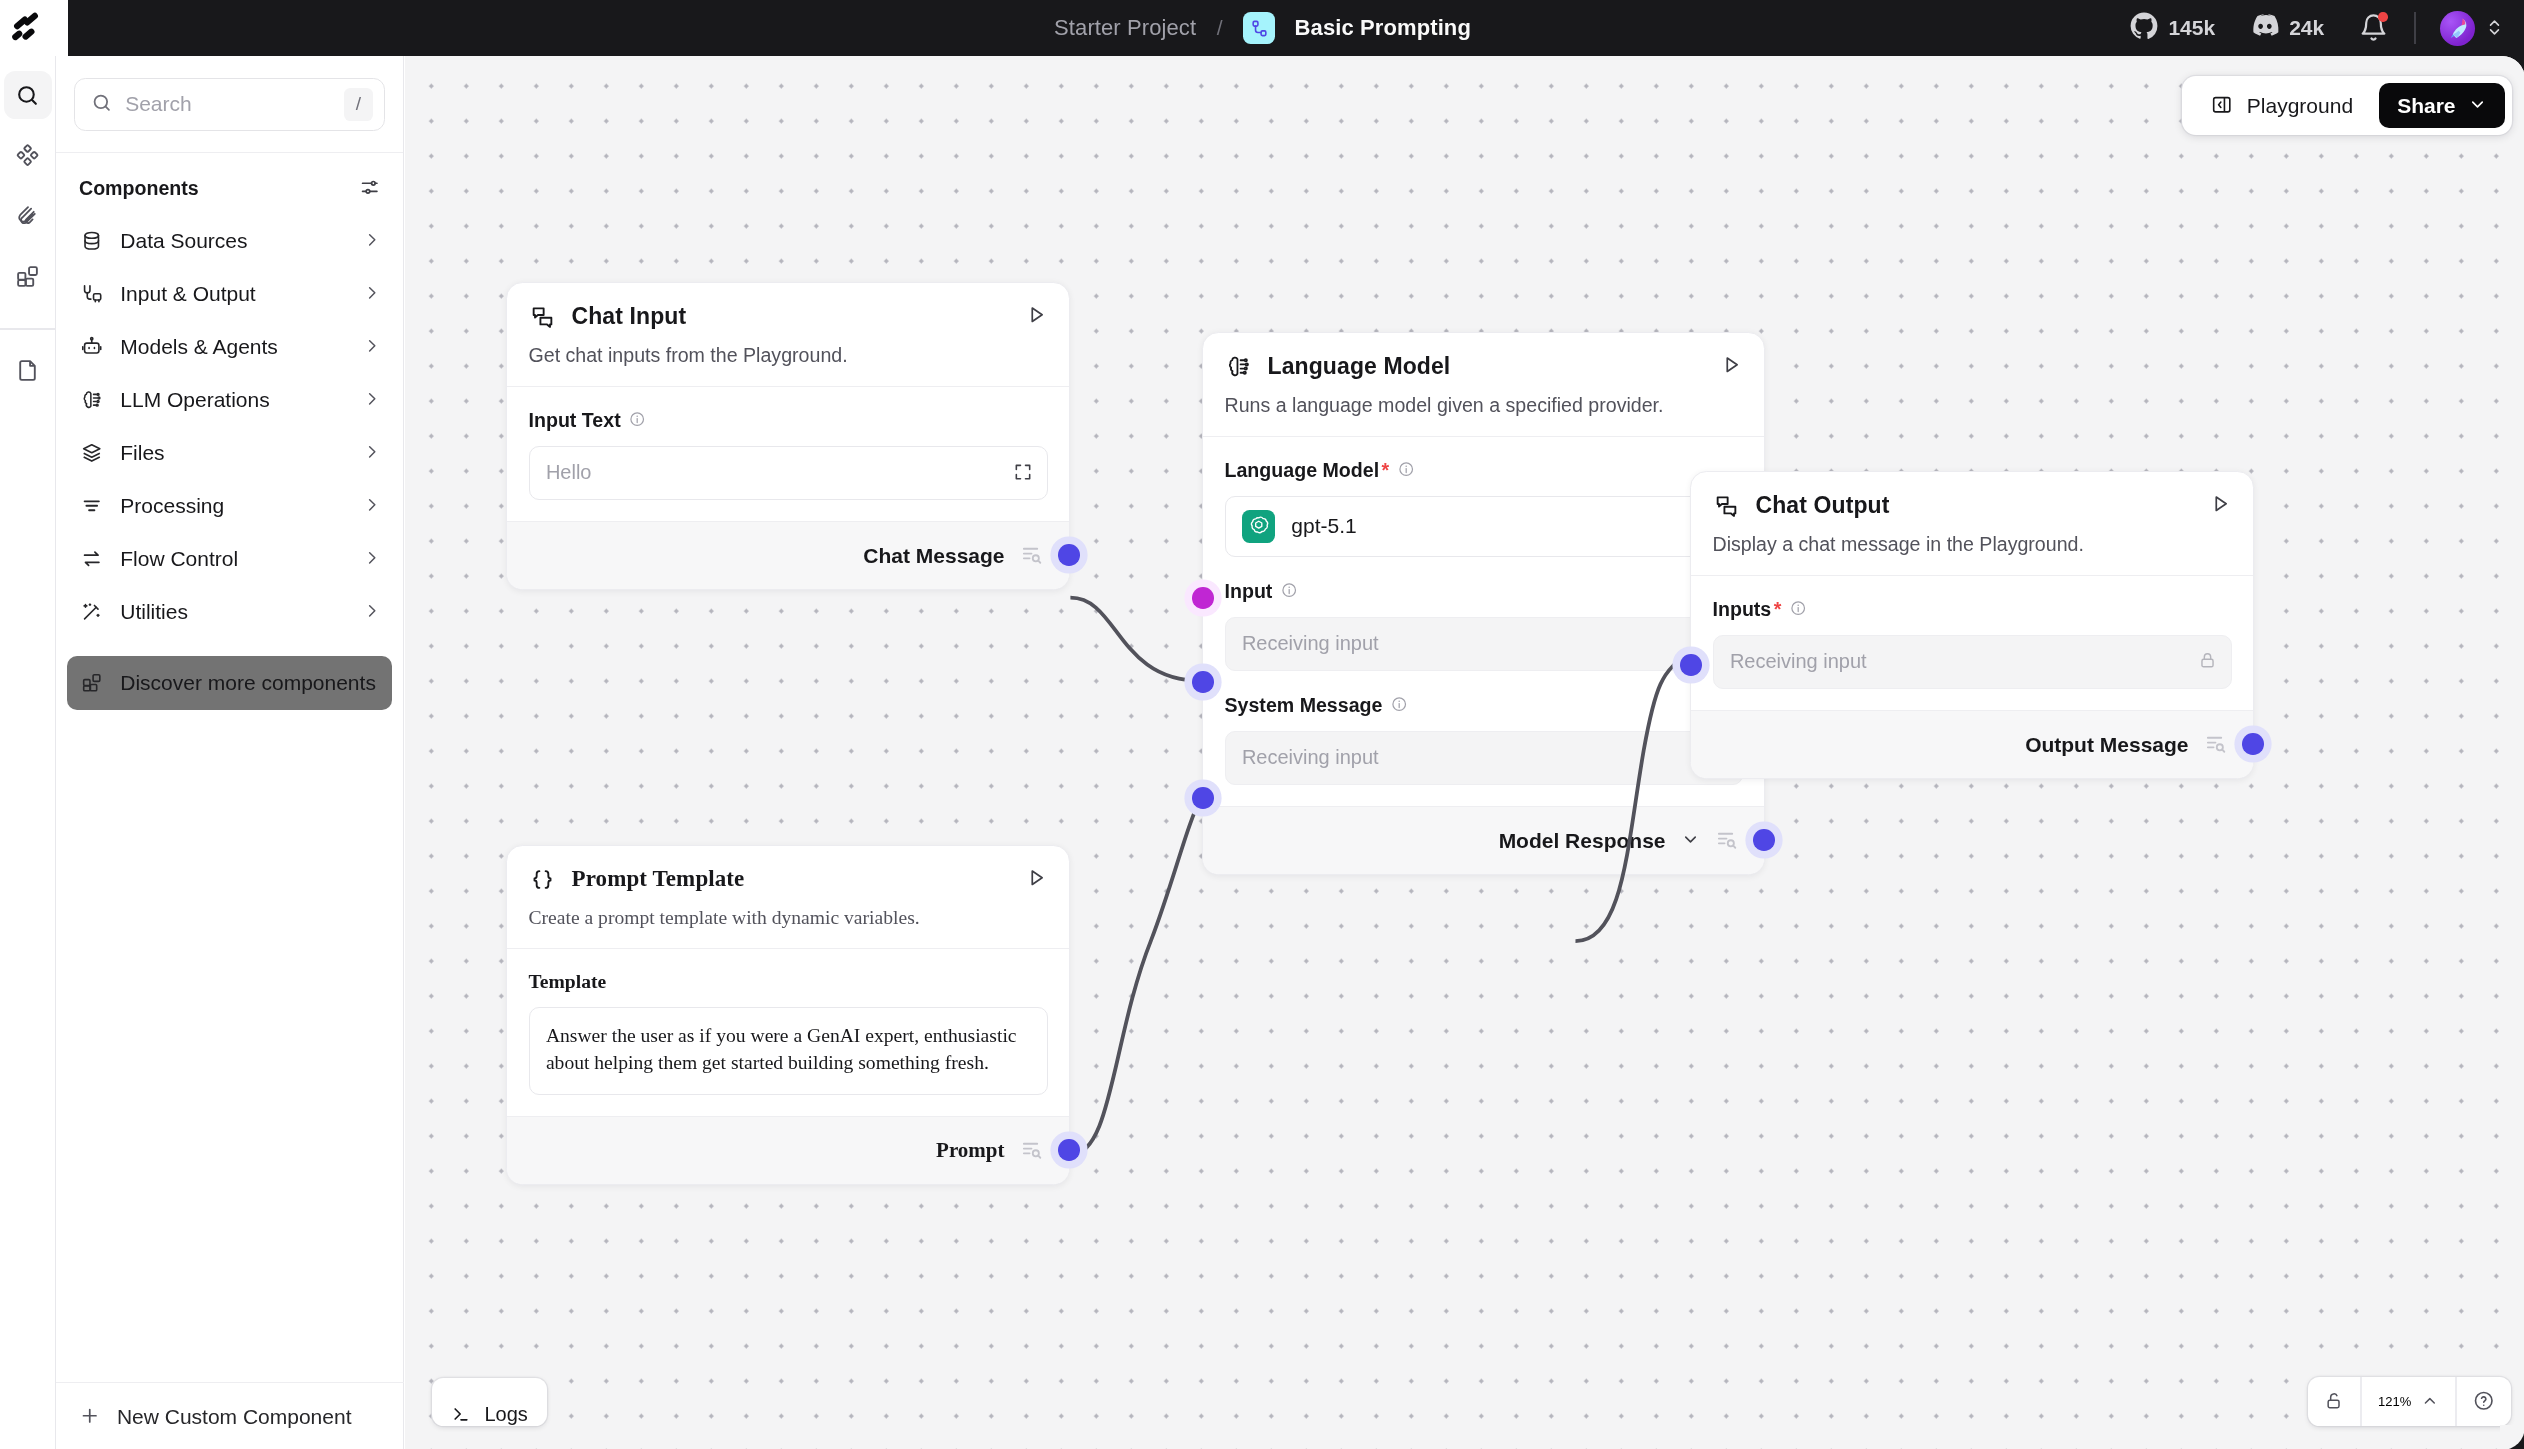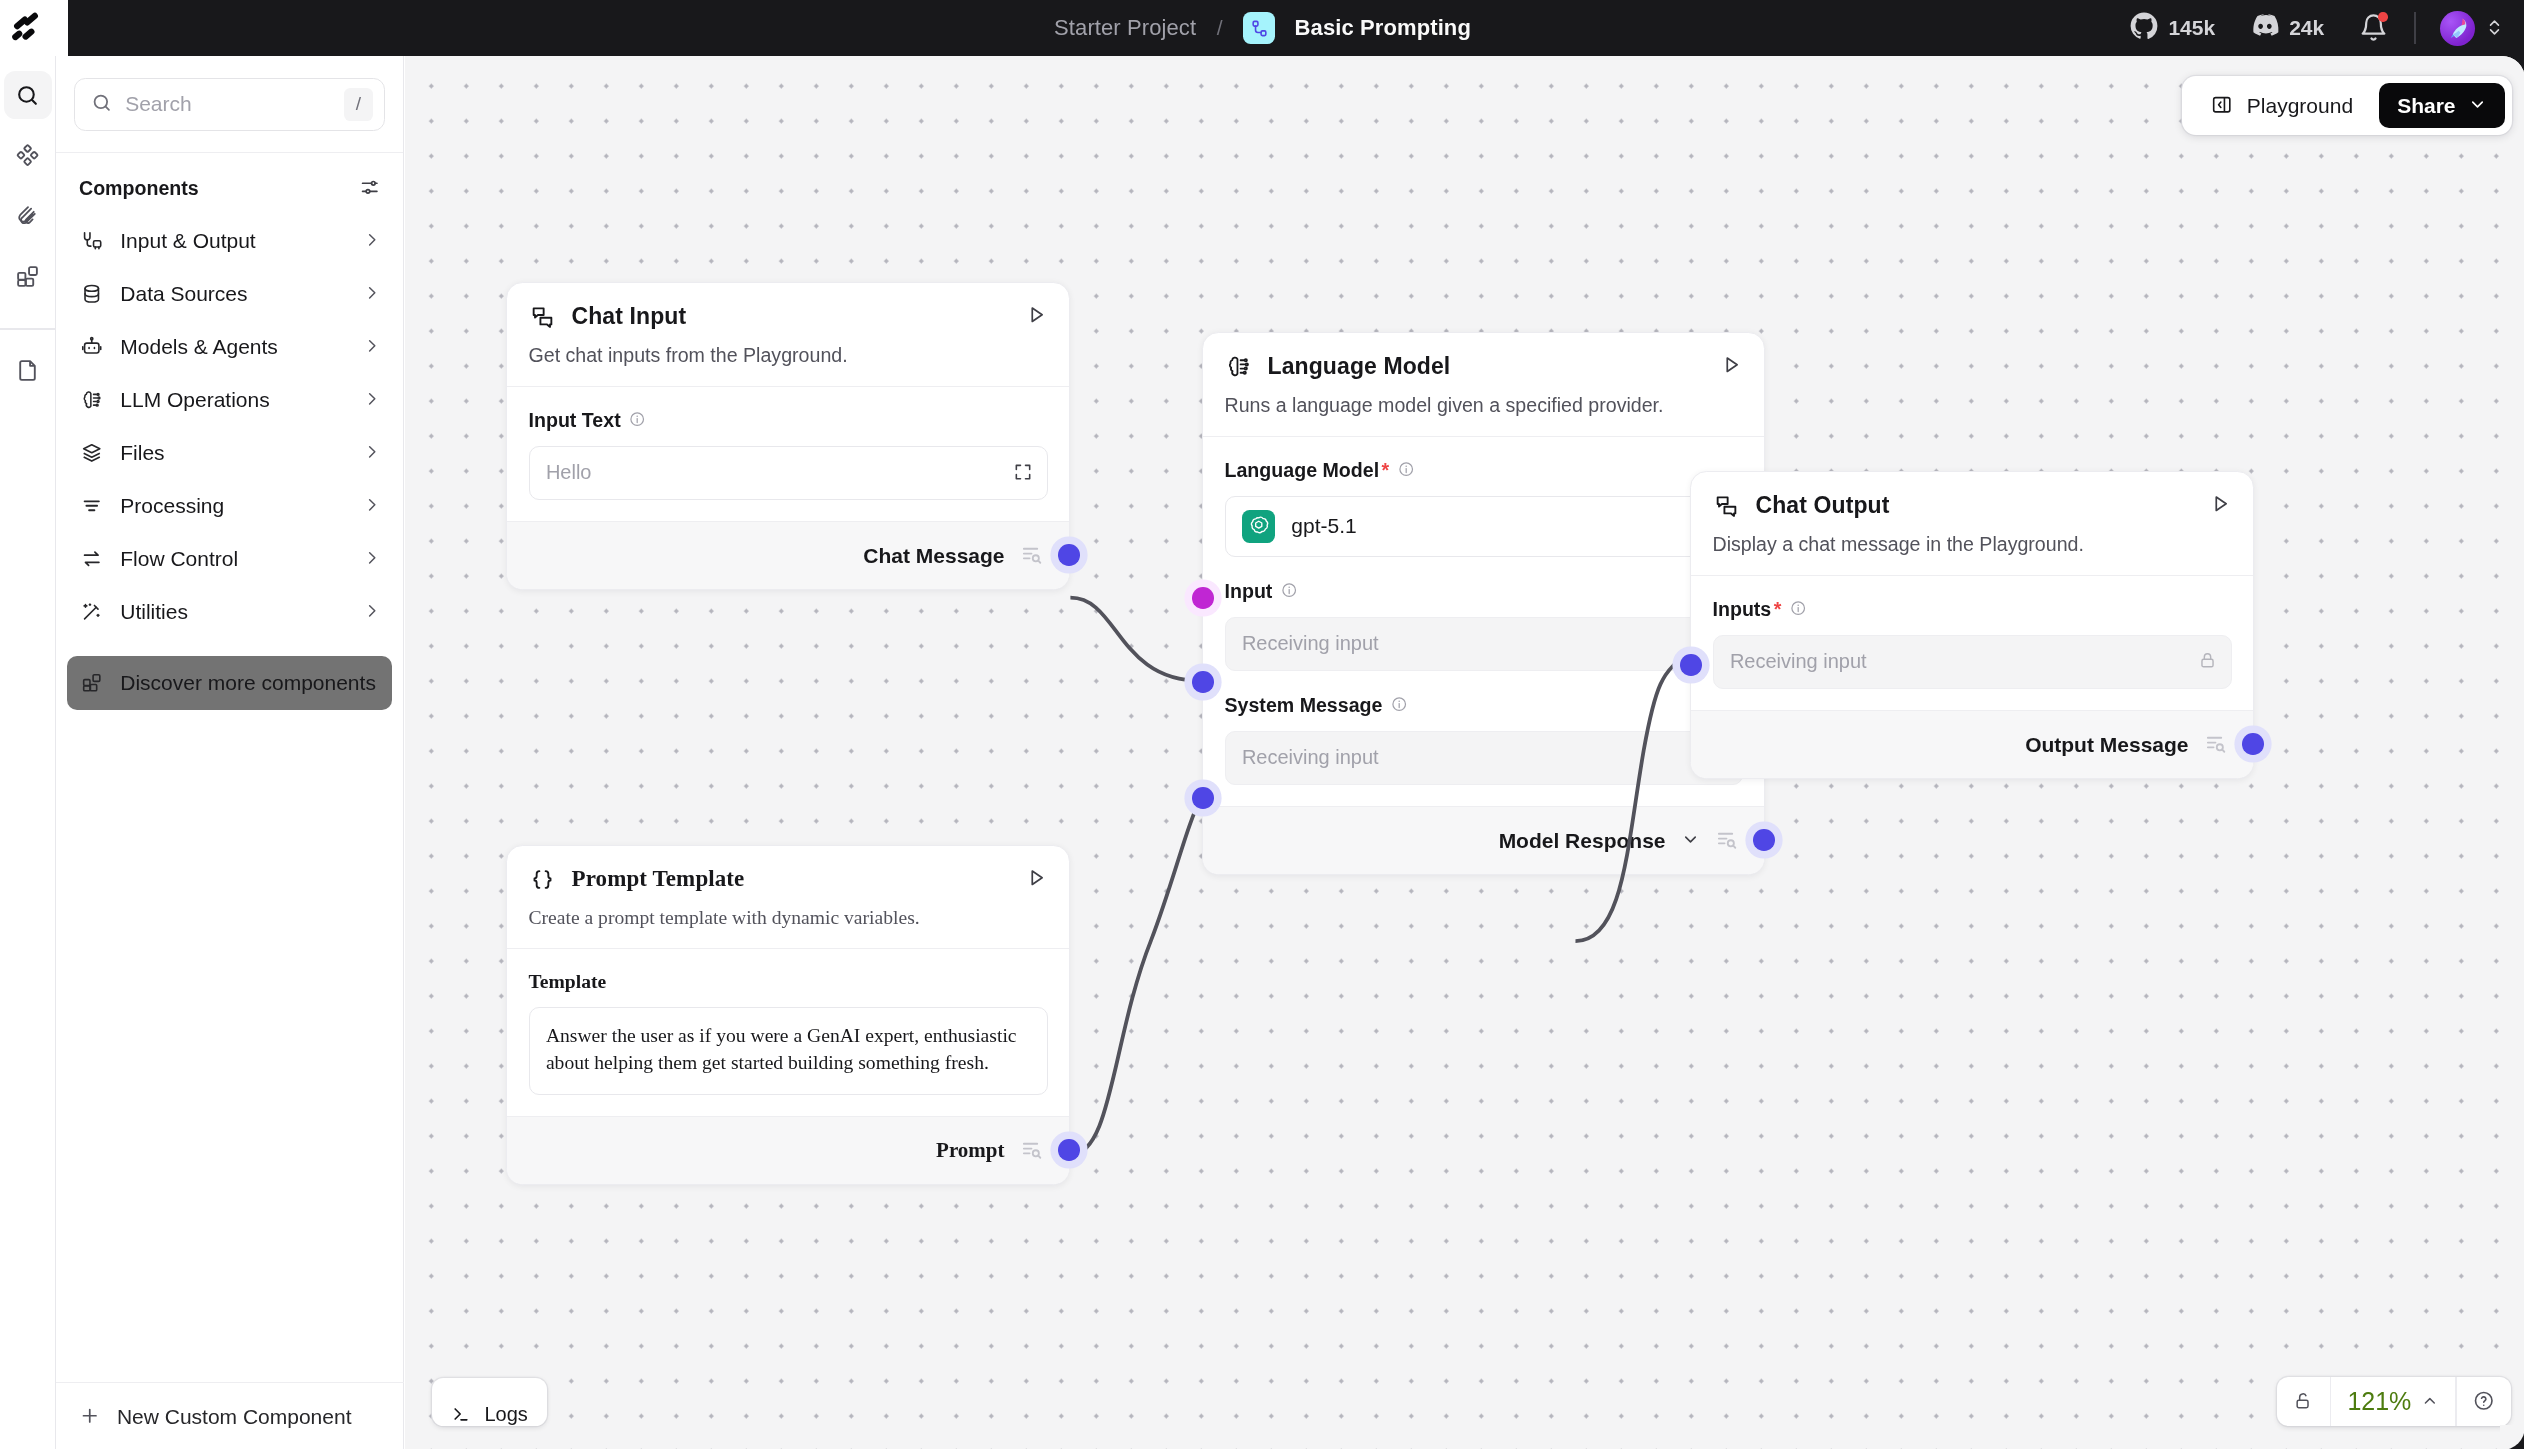--- a/index.html
+++ b/index.html
@@ -154,21 +154,21 @@
   }
   .logs-label { font-size: 20px; color: #18181b; }
   .zoom-group {
     position: absolute; right: 14px; bottom: 24px; height: 49px;
     background: #ffffff; border-radius: 11.4px;
     box-shadow: 0 1.3px 5px rgba(20,20,30,.10), 0 0 0 1.3px rgba(228,228,231,.85);
     display: flex; align-items: center;
   }
   .zg-cell { display: flex; align-items: center; justify-content: center; height: 49px; padding: 0 16.4px; color: #52525b; gap: 10px; }
   .zg-div { width: 1.3px; height: 49px; background: #ececf0; }
-  .zoom-val { font-size: 25px; color: #4d7c0f; }
+  .zoom-val { font-size: 13px; color: #000000; }
 
   
   .corner-plate-br {
     position: absolute; right: 0; bottom: 0; width: 25px; height: 25px; background: #18181b;
   }
   .corner-plate-br::before {
     content: ""; position: absolute; right: 0; bottom: 0; width: 25px; height: 25px;
     background: #f4f4f5; border-bottom-right-radius: 23px;
   }
 
@@ -373,45 +373,45 @@
             <path d="M4 16h4M12 16h8"></path>
               <circle cx="10" cy="16" r="2"></circle>
           </svg>
         </span>
       </div>
 
       <div class="cat-list">
 
         <div class="cat-item">
           <span class="cat-icon">
+            <svg width="21.5" height="21.5" viewBox="0 0 24 24" fill="none" stroke="currentColor" stroke-width="1.8" stroke-linecap="round">
+              <ellipse cx="12" cy="6" rx="7.5" ry="3.2"></ellipse>
+                <path d="M4.5 6v12c0 1.8 3.4 3.2 7.5 3.2s7.5-1.4 7.5-3.2V6"></path>
+                <path d="M4.5 12c0 1.8 3.4 3.2 7.5 3.2s7.5-1.4 7.5-3.2"></path>
+            </svg>
+          </span>
+          <span class="cat-label">Data Sources</span>
+          <span class="cat-chev">
+            <svg width="17.7" height="17.7" viewBox="0 0 24 24" fill="none" stroke="currentColor" stroke-width="2" stroke-linecap="round" stroke-linejoin="round">
+                <path d="M9 5l7 7-7 7"></path>
+              </svg>
+          </span>
+        </div>
+
+        <div class="cat-item">
+          <span class="cat-icon">
             <svg width="21.5" height="21.5" viewBox="0 0 24 24" fill="none" stroke="currentColor" stroke-width="1.8" stroke-linecap="round" stroke-linejoin="round">
               <path d="M4 3v5a3 3 0 0 0 6 0V3"></path>
                 <path d="M7 11v4a3 3 0 0 0 3 3h1"></path>
               <path d="M16 21v-2"></path>
                 <path d="M20 21v-2"></path>
                 <rect x="14" y="12" width="8" height="7" rx="1.6"></rect>
             </svg>
           </span>
           <span class="cat-label">Input &amp; Output</span>
-          <span class="cat-chev">
-            <svg width="17.7" height="17.7" viewBox="0 0 24 24" fill="none" stroke="currentColor" stroke-width="2" stroke-linecap="round" stroke-linejoin="round">
-                <path d="M9 5l7 7-7 7"></path>
-              </svg>
-          </span>
-        </div>
-
-        <div class="cat-item">
-          <span class="cat-icon">
-            <svg width="21.5" height="21.5" viewBox="0 0 24 24" fill="none" stroke="currentColor" stroke-width="1.8" stroke-linecap="round">
-              <ellipse cx="12" cy="6" rx="7.5" ry="3.2"></ellipse>
-                <path d="M4.5 6v12c0 1.8 3.4 3.2 7.5 3.2s7.5-1.4 7.5-3.2V6"></path>
-                <path d="M4.5 12c0 1.8 3.4 3.2 7.5 3.2s7.5-1.4 7.5-3.2"></path>
-            </svg>
-          </span>
-          <span class="cat-label">Data Sources</span>
           <span class="cat-chev">
             <svg width="17.7" height="17.7" viewBox="0 0 24 24" fill="none" stroke="currentColor" stroke-width="2" stroke-linecap="round" stroke-linejoin="round">
                 <path d="M9 5l7 7-7 7"></path>
               </svg>
           </span>
         </div>
 
         <div class="cat-item">
           <span class="cat-icon">
             <svg width="21.5" height="21.5" viewBox="0 0 24 24" fill="none" stroke="currentColor" stroke-width="1.8" stroke-linecap="round" stroke-linejoin="round">

